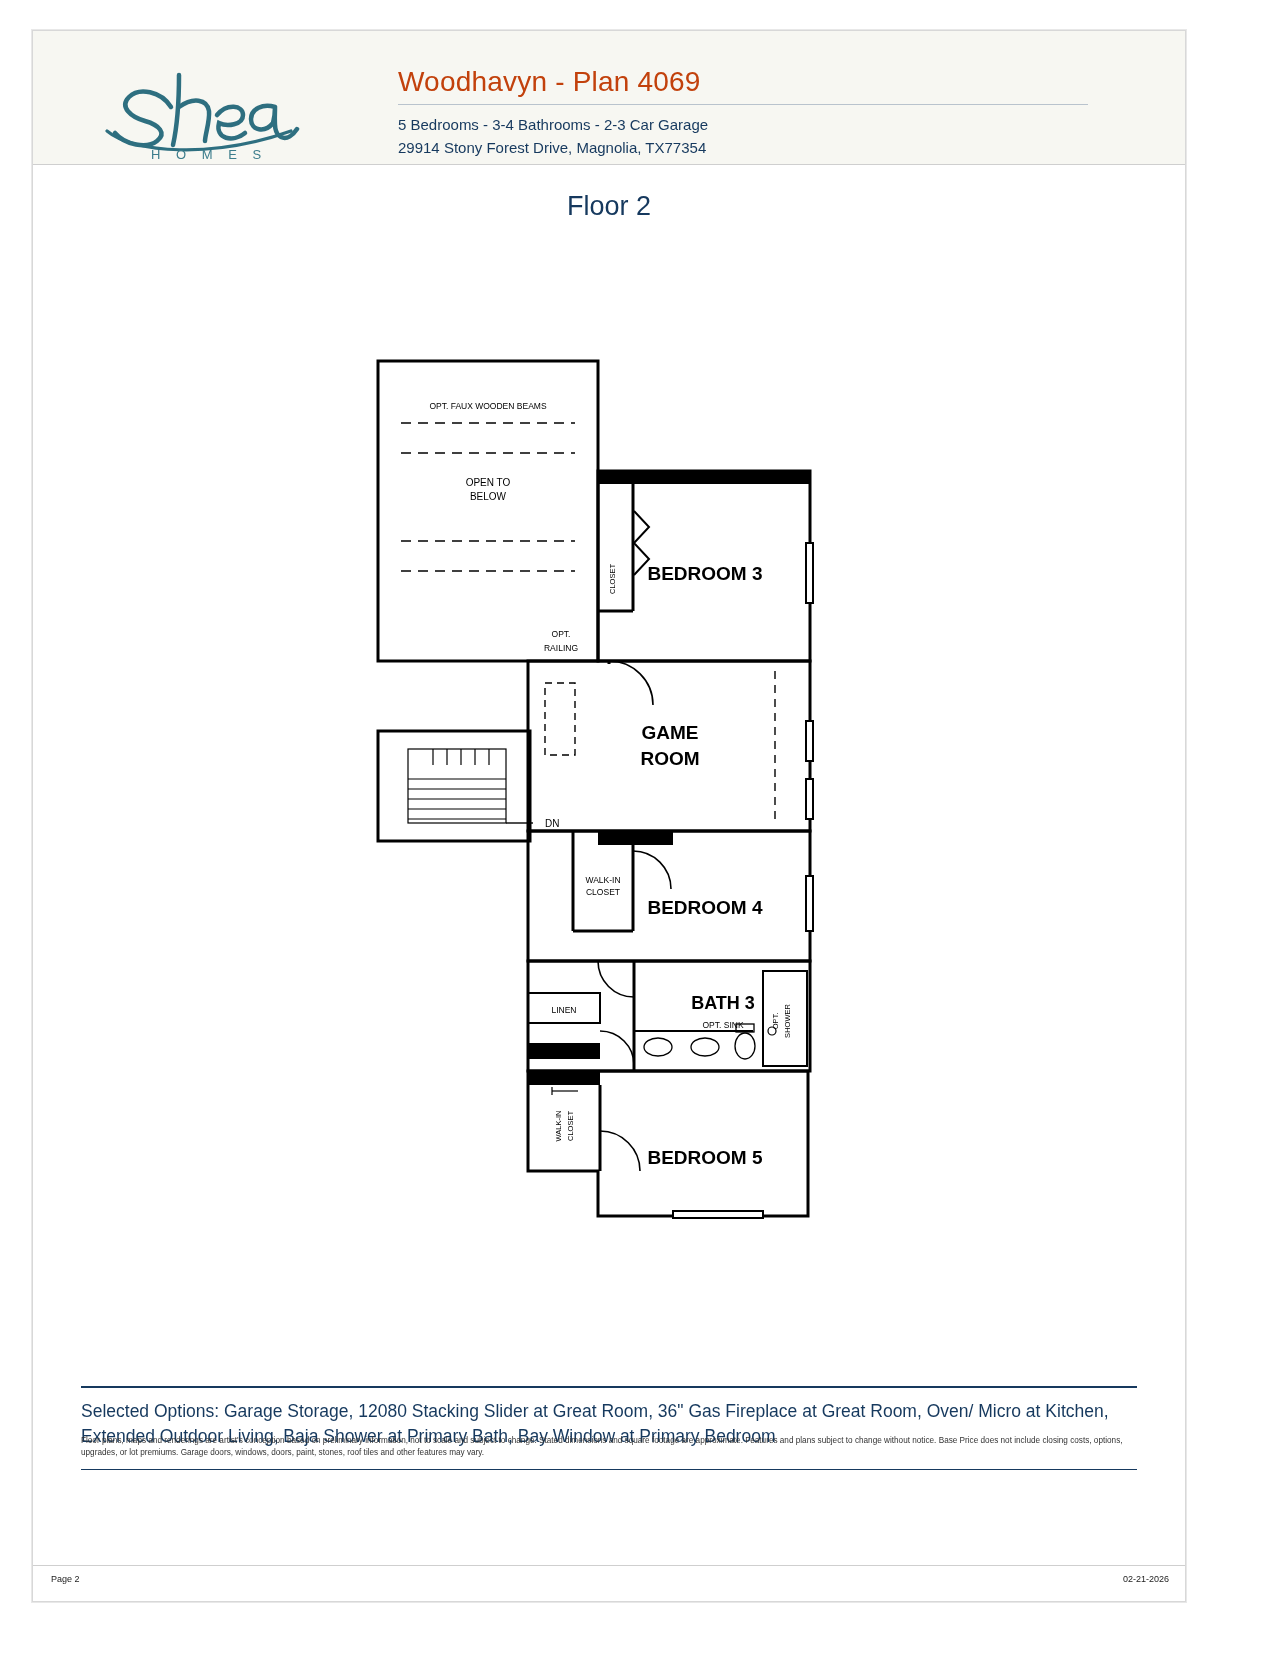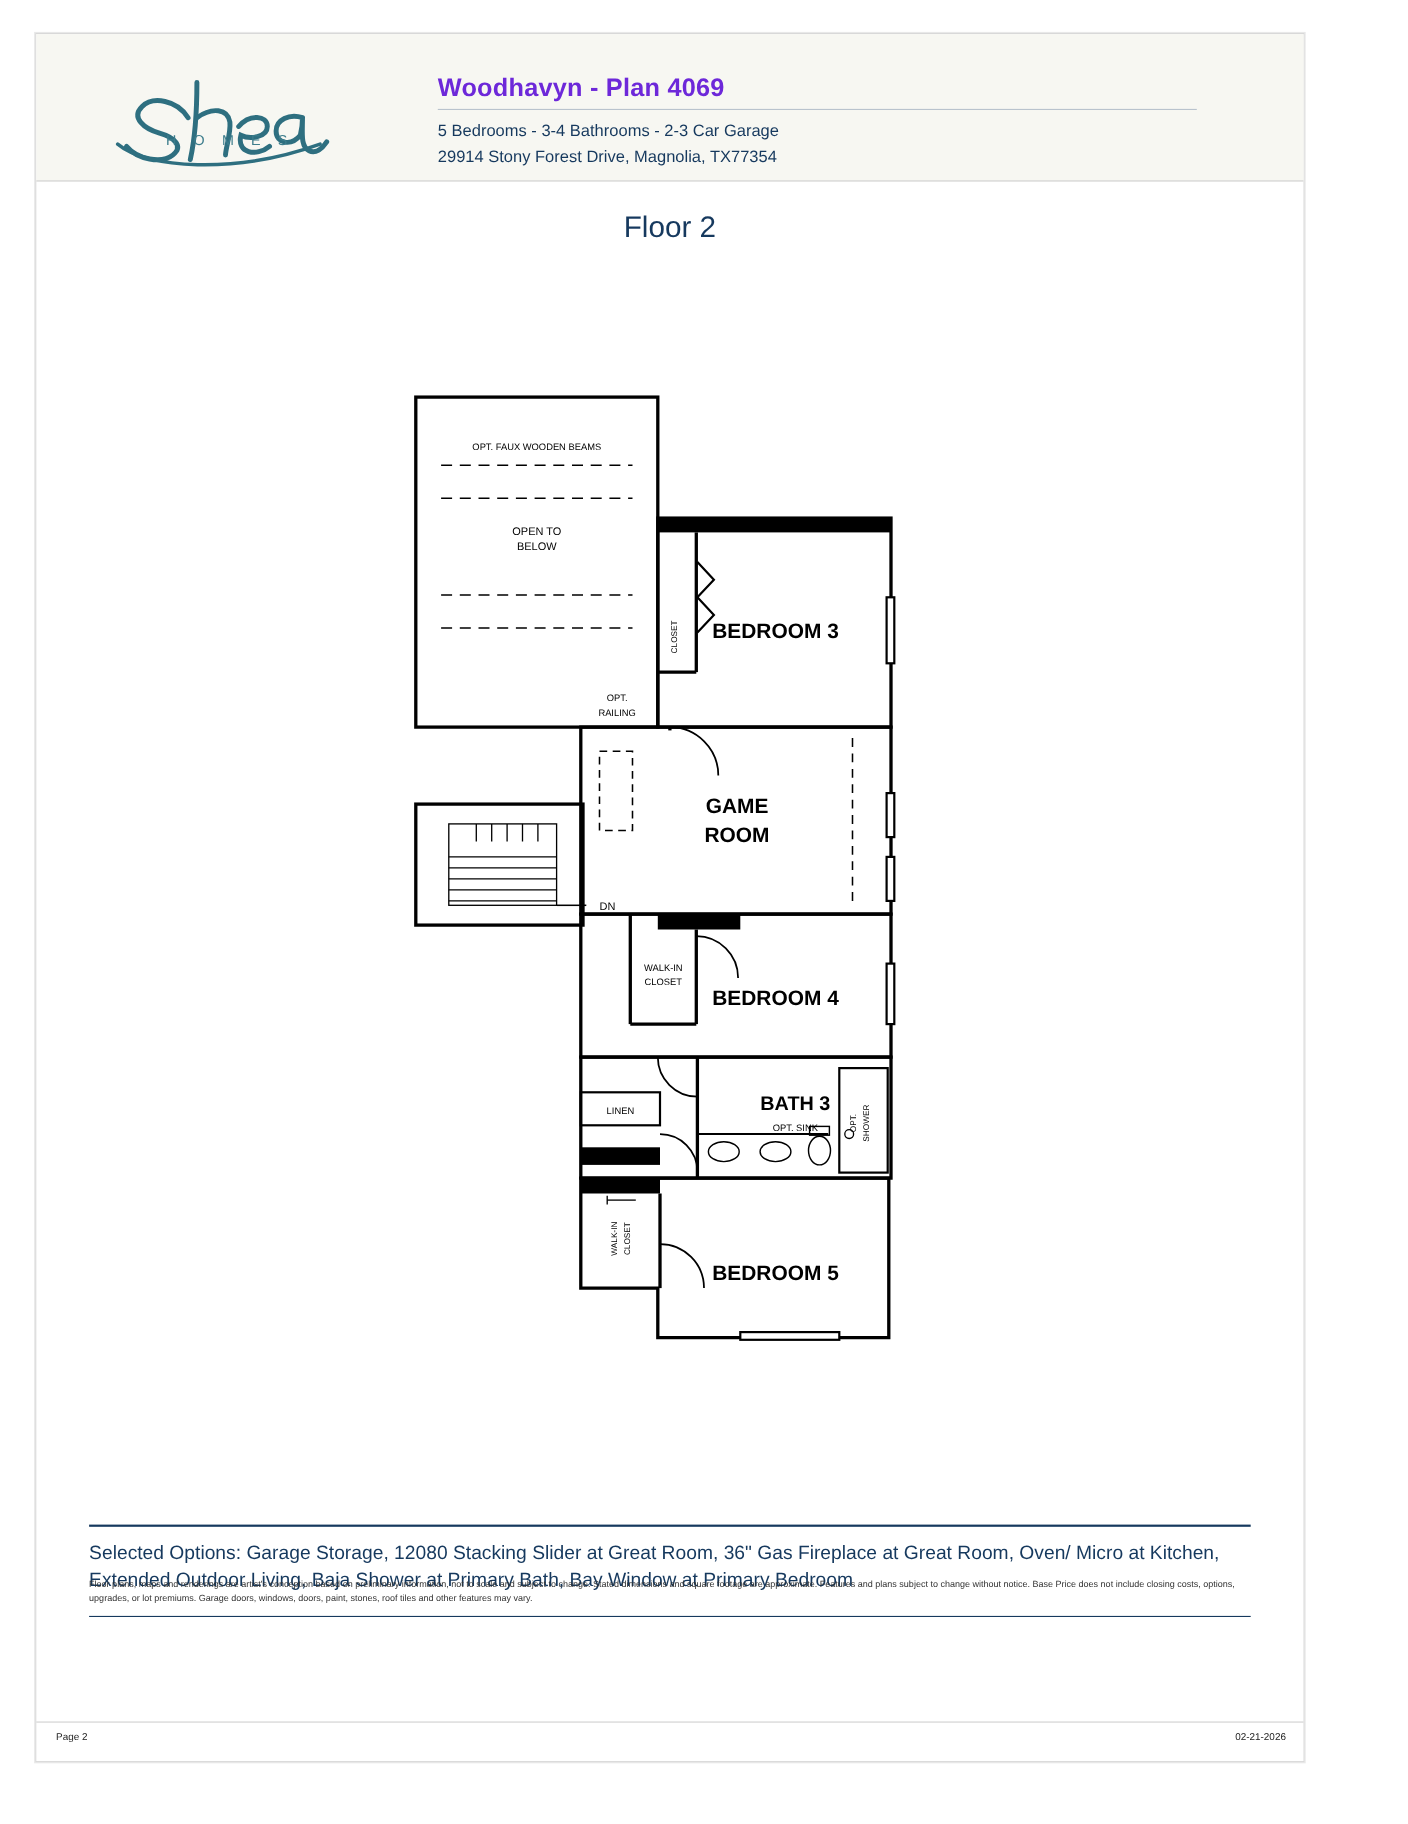--- a/index.html
+++ b/index.html
@@ -41,36 +41,36 @@
     position: absolute;
     left: 60px;
     top: 30px;
     width: 250px;
     height: 95px;
   }
   .logo svg { display:block; }
   .logo-sub {
     position: absolute;
     left: 118px;
-    top: 89px;
+    top: 116px;
     font-size: 13px;
     letter-spacing: 6px;
     color: #3d7d8c;
     font-family: "Liberation Sans", sans-serif;
   }
   .title-block {
     position: absolute;
     left: 365px;
     top: 35px;
     width: 700px;
   }
   .plan-title {
-    font-size: 23px;
-    font-weight: bold;
-    color: #6d28d9;
+    font-size: 28px;
+    font-weight: normal;
+    color: #c2410c;
     margin: 0 0 4px 0;
     letter-spacing: 0.2px;
   }
   .plan-rule {
     width: 690px;
     height: 1px;
     background: #b9c3cd;
     margin: 6px 0 8px 0;
   }
   .plan-sub {

